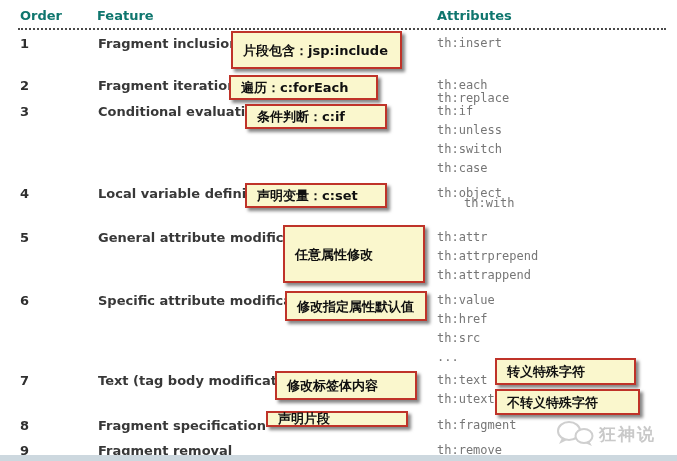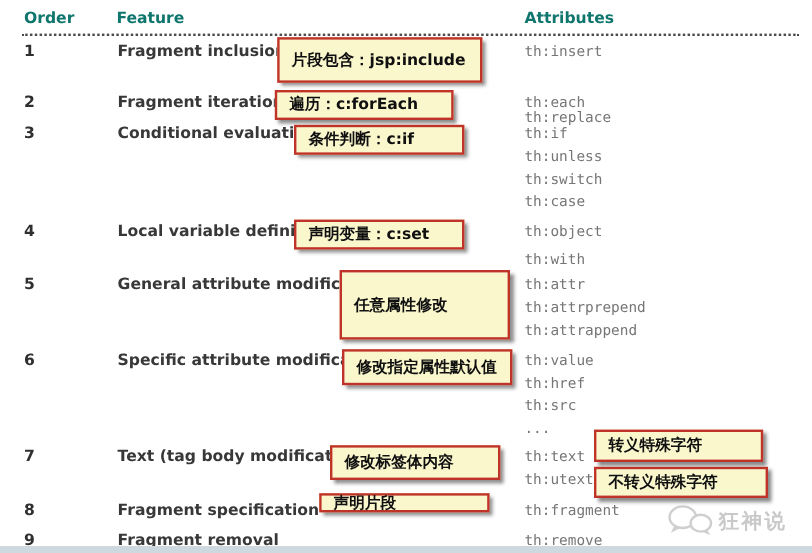--- a/index.html
+++ b/index.html
@@ -65,21 +65,21 @@
       <div class="attr-line" style="top: 78px;">th:each</div>
       <div class="order-cell" style="top: 104px;">3</div>
       <div class="feature-cell" style="top: 104px;">Conditional evaluation</div>
       <div class="attr-line" style="top: 104px;">th:if</div>
       <div class="attr-line" style="top: 123px;">th:unless</div>
       <div class="attr-line" style="top: 142px;">th:switch</div>
       <div class="attr-line" style="top: 161px;">th:case</div>
       <div class="order-cell" style="top: 186px;">4</div>
       <div class="feature-cell" style="top: 186px;">Local variable definition</div>
       <div class="attr-line" style="top: 186px; text-align: center;">th:object</div>
-      <div class="attr-line" style="top: 209px;">th:with</div>
+      <div class="attr-line" style="top: 196px; margin-left: 27px;">th:with</div>
       <div class="order-cell" style="top: 230px;">5</div>
       <div class="feature-cell" style="top: 230px;">General attribute modification</div>
       <div class="attr-line" style="top: 230px;">th:attr</div>
       <div class="attr-line" style="top: 249px;">th:attrprepend</div>
       <div class="attr-line" style="top: 268px;">th:attrappend</div>
       <div class="order-cell" style="top: 293px;">6</div>
       <div class="feature-cell" style="top: 293px;">Specific attribute modification</div>
       <div class="attr-line" style="top: 293px;">th:value</div>
       <div class="attr-line" style="top: 312px;">th:href</div>
       <div class="attr-line" style="top: 331px;">th:src</div>

